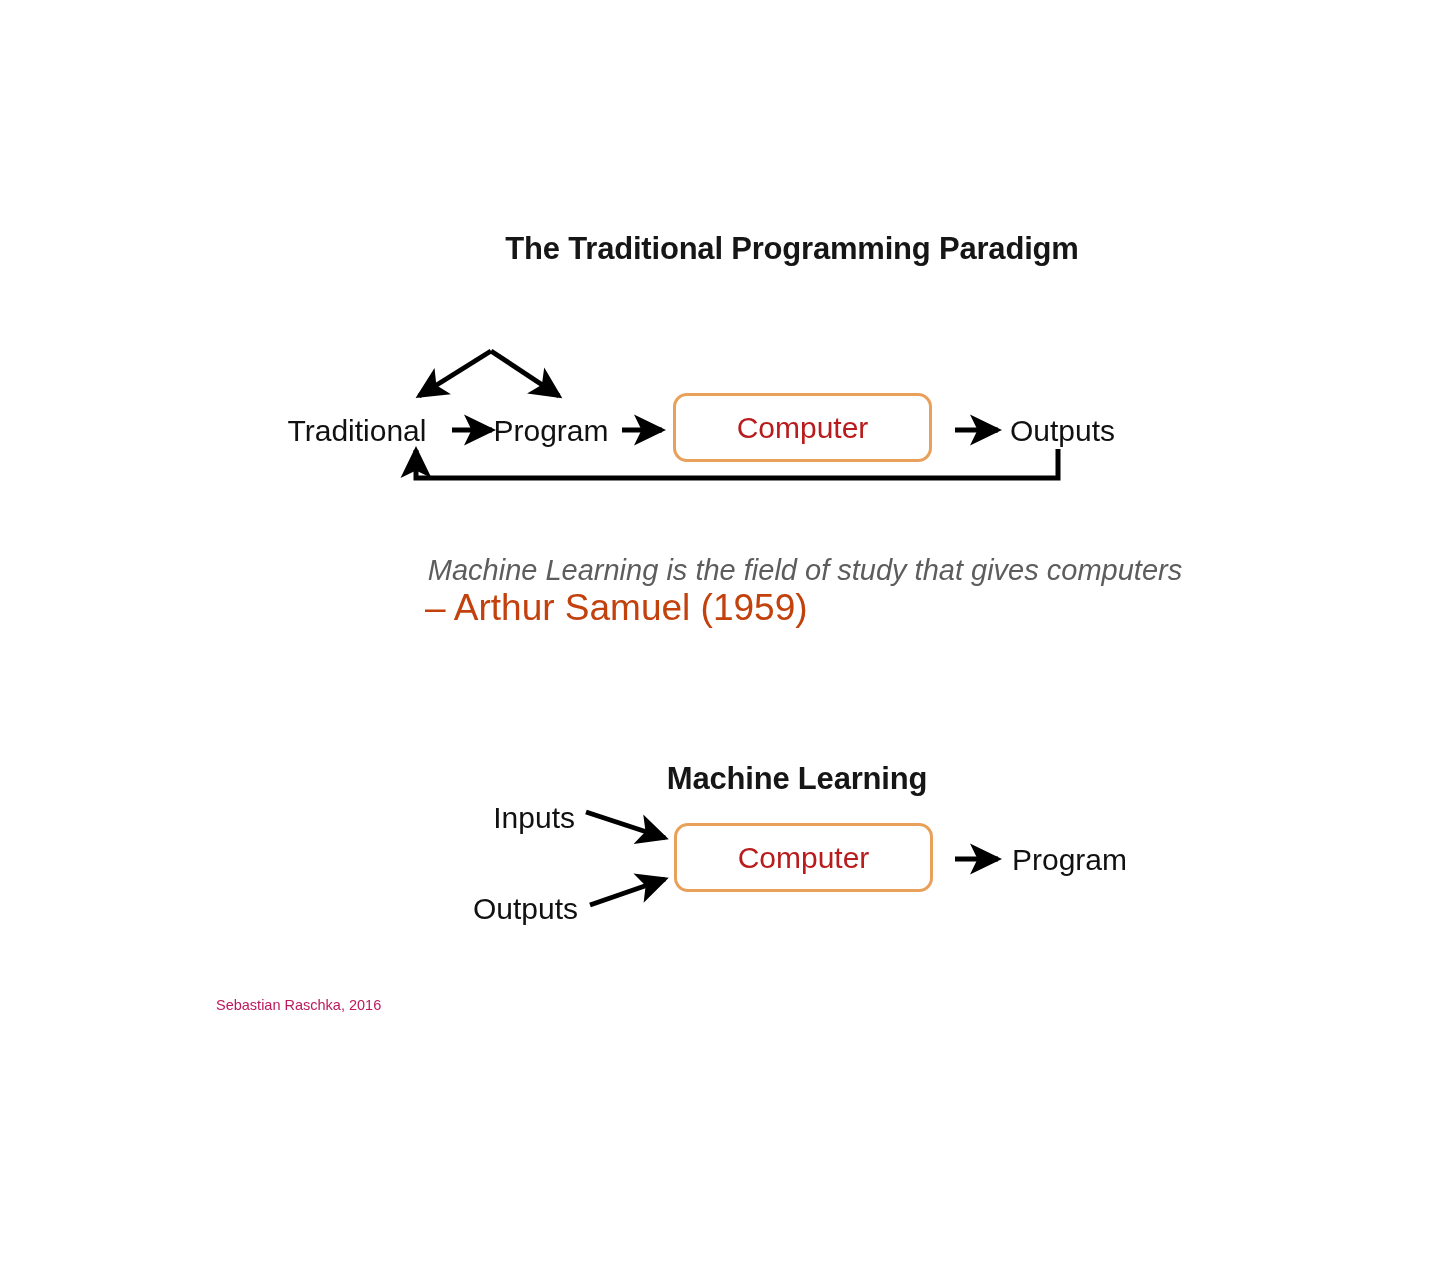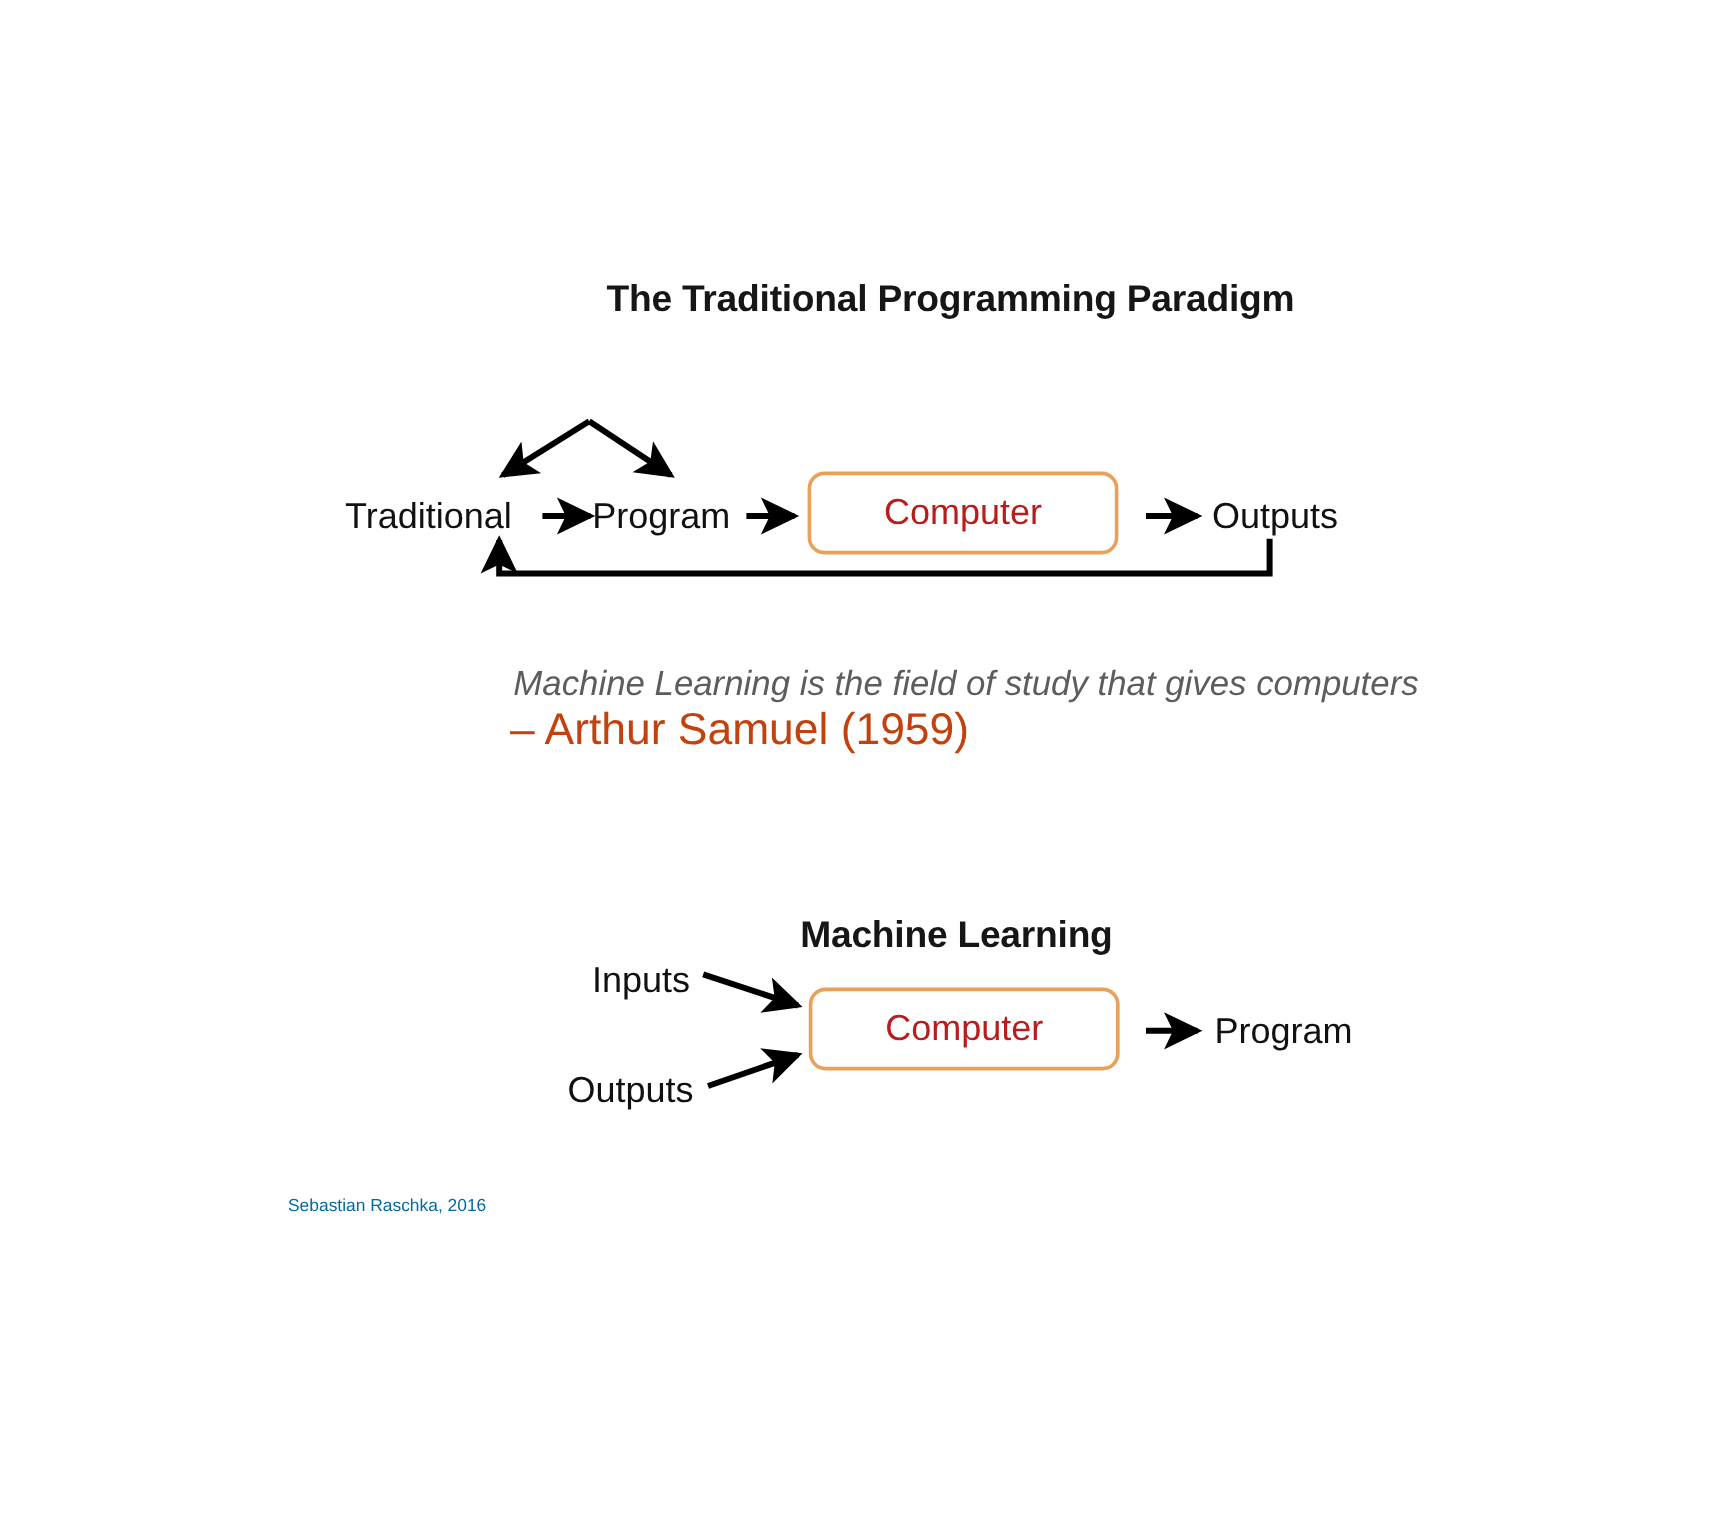--- a/index.html
+++ b/index.html
@@ -91,24 +91,24 @@
     font-size: 37px;
     line-height: 37px;
     color: #c2410c;
     font-style: normal;
     white-space: nowrap;
   }
 
   
   .footer-credit {
     position: absolute;
-    left: 240px;
+    left: 216px;
     top: 997px;
     font-size: 14.5px;
-    color: #0369a1;
+    color: #be185d;
   }
 
   
   .arrows {
     position: absolute;
     left: 0; top: 0;
     width: 1440px;
     height: 1261px;
     pointer-events: none;
   }

